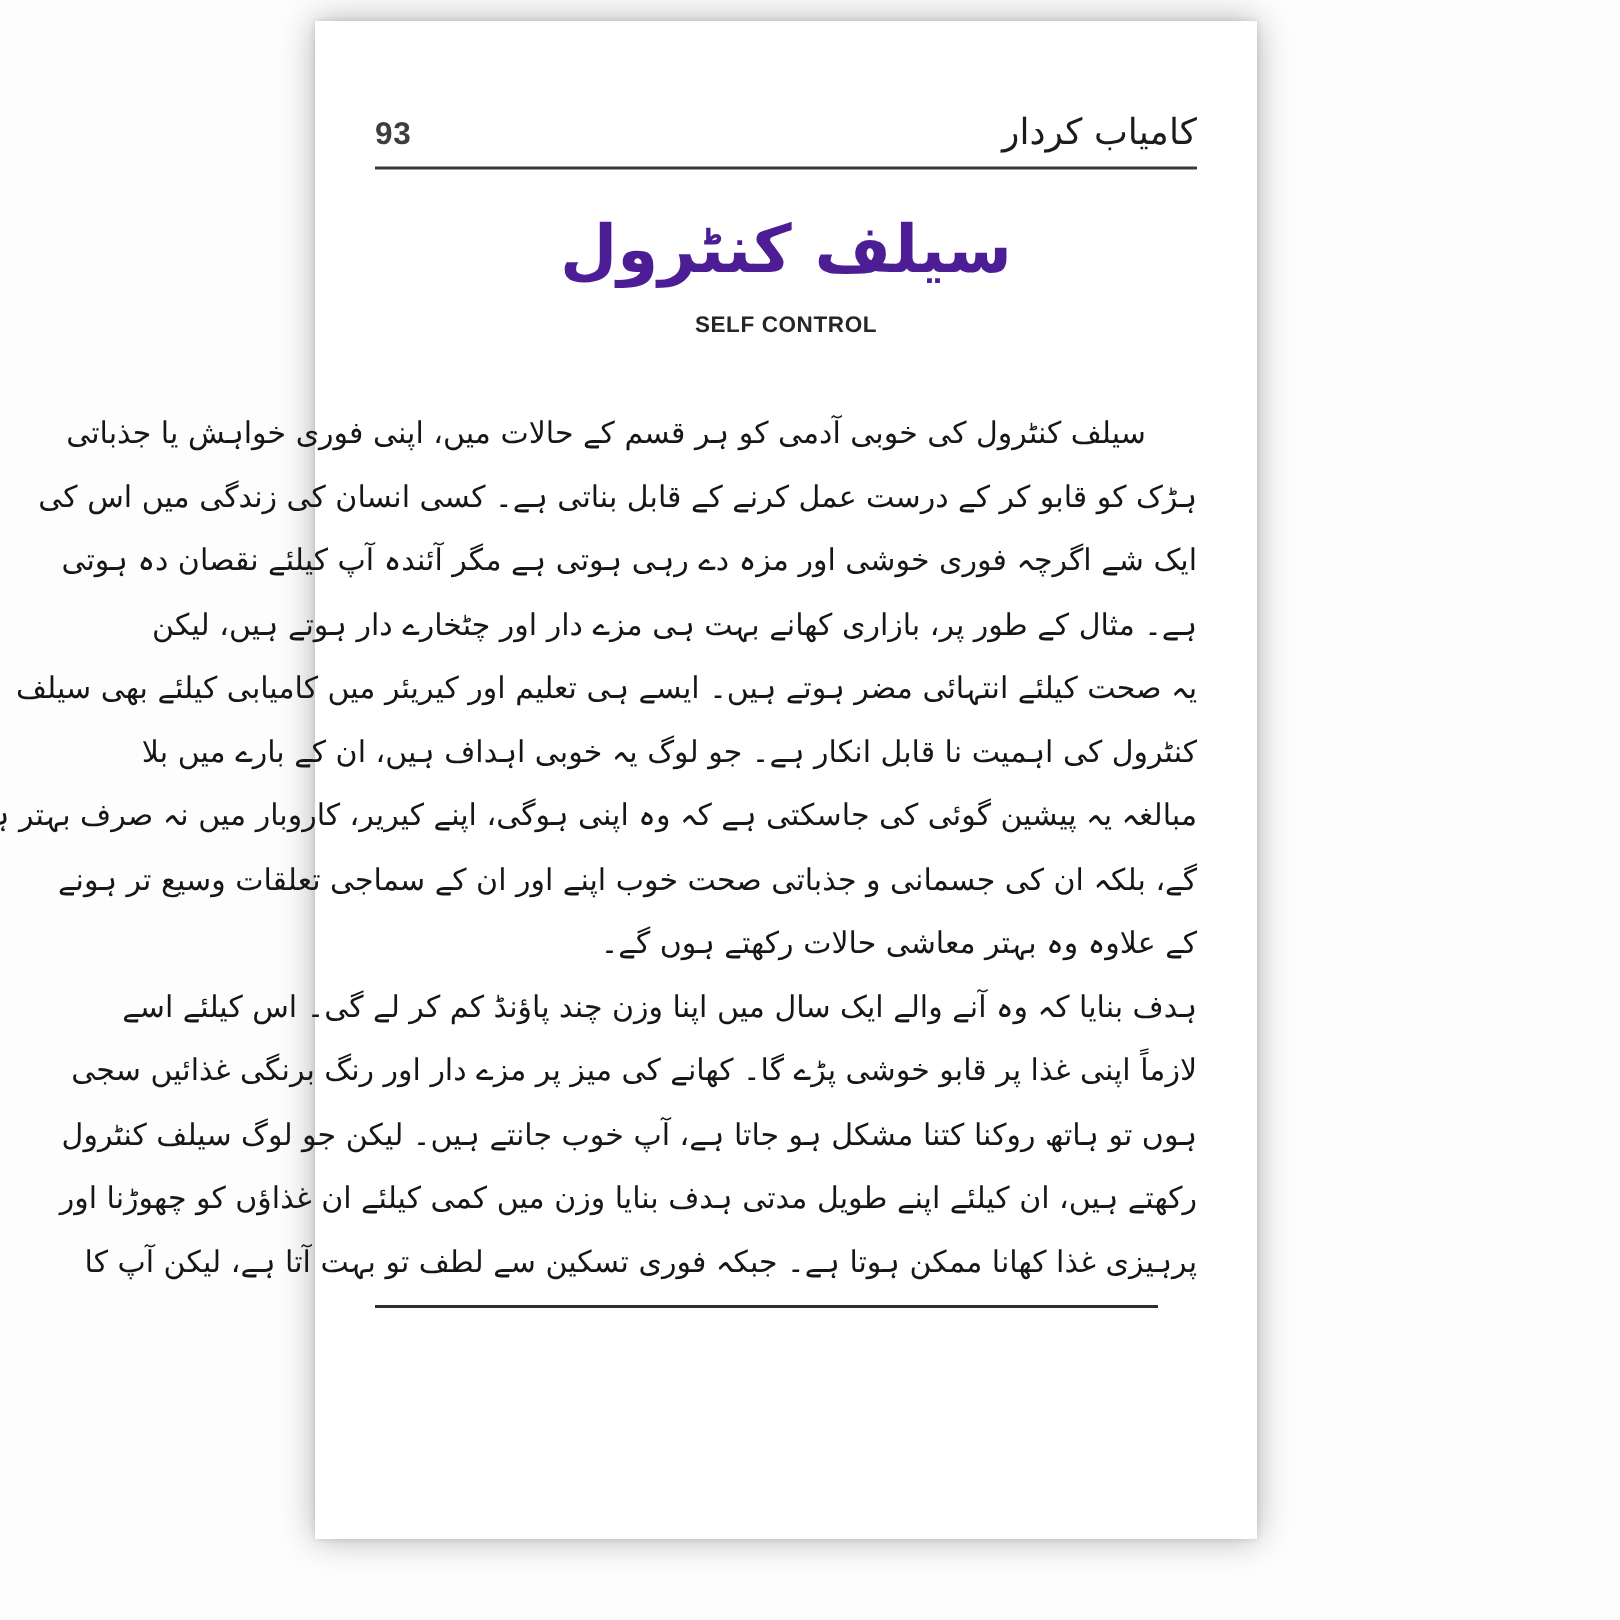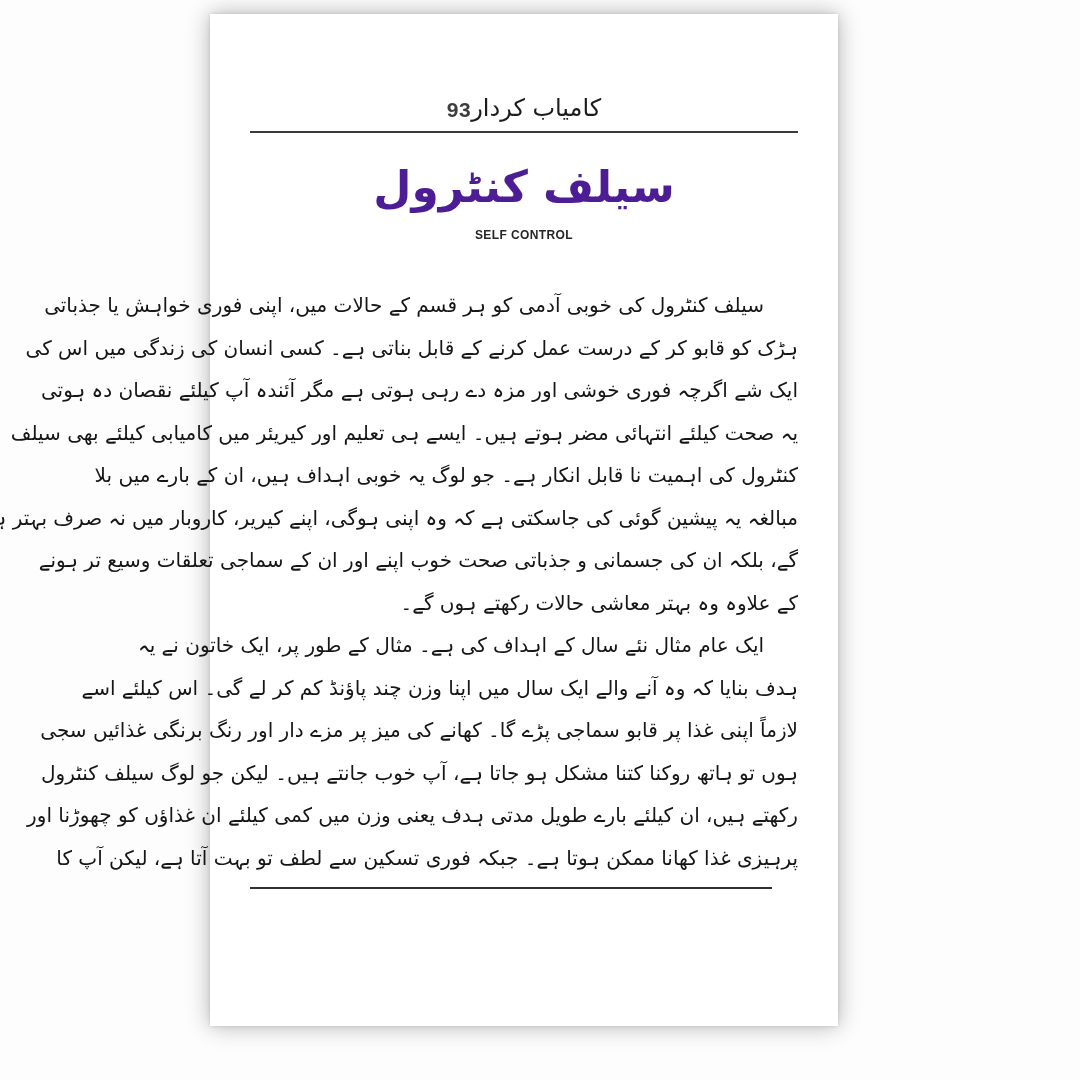--- a/index.html
+++ b/index.html
@@ -22,23 +22,23 @@
     left: 210px;
     top: 14px;
     width: 628px;
     height: 1012px;
     background: #ffffff;
     box-shadow: 0 0 22px rgba(0,0,0,0.30), 0 0 4px rgba(0,0,0,0.12);
     box-sizing: border-box;
     padding: 0 40px;
   }
   .page-header {
-    margin-top: 80px;
+    margin-top: 60px;
     display: flex;
-    justify-content: center;
+    justify-content: space-between;
     align-items: flex-end;
     border-bottom: 2.5px solid #3a3a3a;
     padding-bottom: 9px;
   }
   .page-number {
     font-family: "Liberation Sans", "DejaVu Sans", sans-serif;
     font-weight: bold;
     font-size: 21px;
     color: #3d3d3d;
     letter-spacing: 0.5px;
@@ -56,21 +56,21 @@
     font-size: 44px;
     font-weight: bold;
     color: #4c1d95;
     line-height: 1.25;
   }
   .chapter-title-english {
     text-align: center;
     margin-top: 14px;
     font-family: "Liberation Sans", "DejaVu Sans", sans-serif;
     font-weight: bold;
-    font-size: 12px;
+    font-size: 15px;
     letter-spacing: 0.4px;
     color: #262626;
   }
   .body-text {
     direction: rtl;
     margin-top: 42px;
     font-size: 20px;
     color: #161616;
   }
   .line {
@@ -103,30 +103,30 @@
     </div>
 
     <div class="chapter-title-urdu">سیلف کنٹرول</div>
 
     <div class="chapter-title-english">SELF CONTROL</div>
 
     <div class="body-text">
       <div class="line p-start">سیلف کنٹرول کی خوبی آدمی کو ہر قسم کے حالات میں، اپنی فوری خواہش یا جذباتی</div>
       <div class="line">ہڑک کو قابو کر کے درست عمل کرنے کے قابل بناتی ہے۔ کسی انسان کی زندگی میں اس کی</div>
       <div class="line">ایک شے اگرچہ فوری خوشی اور مزہ دے رہی ہوتی ہے مگر آئندہ آپ کیلئے نقصان دہ ہوتی</div>
+      <div class="line">ہے۔ مثال کے طور پر، بازاری کھانے بہت ہی مزے دار اور چٹخارے دار ہوتے ہیں، لیکن</div>
       <div class="line">یہ صحت کیلئے انتہائی مضر ہوتے ہیں۔ ایسے ہی تعلیم اور کیریئر میں کامیابی کیلئے بھی سیلف</div>
       <div class="line">کنٹرول کی اہمیت نا قابل انکار ہے۔ جو لوگ یہ خوبی اہداف ہیں، ان کے بارے میں بلا</div>
       <div class="line">مبالغہ یہ پیشین گوئی کی جاسکتی ہے کہ وہ اپنی ہوگی، اپنے کیریر، کاروبار میں نہ صرف بہتر ہوں</div>
       <div class="line">گے، بلکہ ان کی جسمانی و جذباتی صحت خوب اپنے اور ان کے سماجی تعلقات وسیع تر ہونے</div>
       <div class="line p-end">کے علاوہ وہ بہتر معاشی حالات رکھتے ہوں گے۔</div>
 
-      <div class="line p-start">ایک عام مثال نئے سال کے اہداف کی ہے۔ مثال کے طور پر، ایک خاتون نے یہ</div>
       <div class="line">ہدف بنایا کہ وہ آنے والے ایک سال میں اپنا وزن چند پاؤنڈ کم کر لے گی۔ اس کیلئے اسے</div>
-      <div class="line">لازماً اپنی غذا پر قابو سماجی پڑے گا۔ کھانے کی میز پر مزے دار اور رنگ برنگی غذائیں سجی</div>
+      <div class="line">لازماً اپنی غذا پر قابو خوشی پڑے گا۔ کھانے کی میز پر مزے دار اور رنگ برنگی غذائیں سجی</div>
       <div class="line">ہوں تو ہاتھ روکنا کتنا مشکل ہو جاتا ہے، آپ خوب جانتے ہیں۔ لیکن جو لوگ سیلف کنٹرول</div>
-      <div class="line">رکھتے ہیں، ان کیلئے بارے طویل مدتی ہدف یعنی وزن میں کمی کیلئے ان غذاؤں کو چھوڑنا اور</div>
+      <div class="line">رکھتے ہیں، ان کیلئے اپنے طویل مدتی ہدف بنایا وزن میں کمی کیلئے ان غذاؤں کو چھوڑنا اور</div>
       <div class="line">پرہیزی غذا کھانا ممکن ہوتا ہے۔ جبکہ فوری تسکین سے لطف تو بہت آتا ہے، لیکن آپ کا</div>
     </div>
 
     <div class="bottom-rule"></div>
 
   </div>
 </div>
 
 </body></html>

